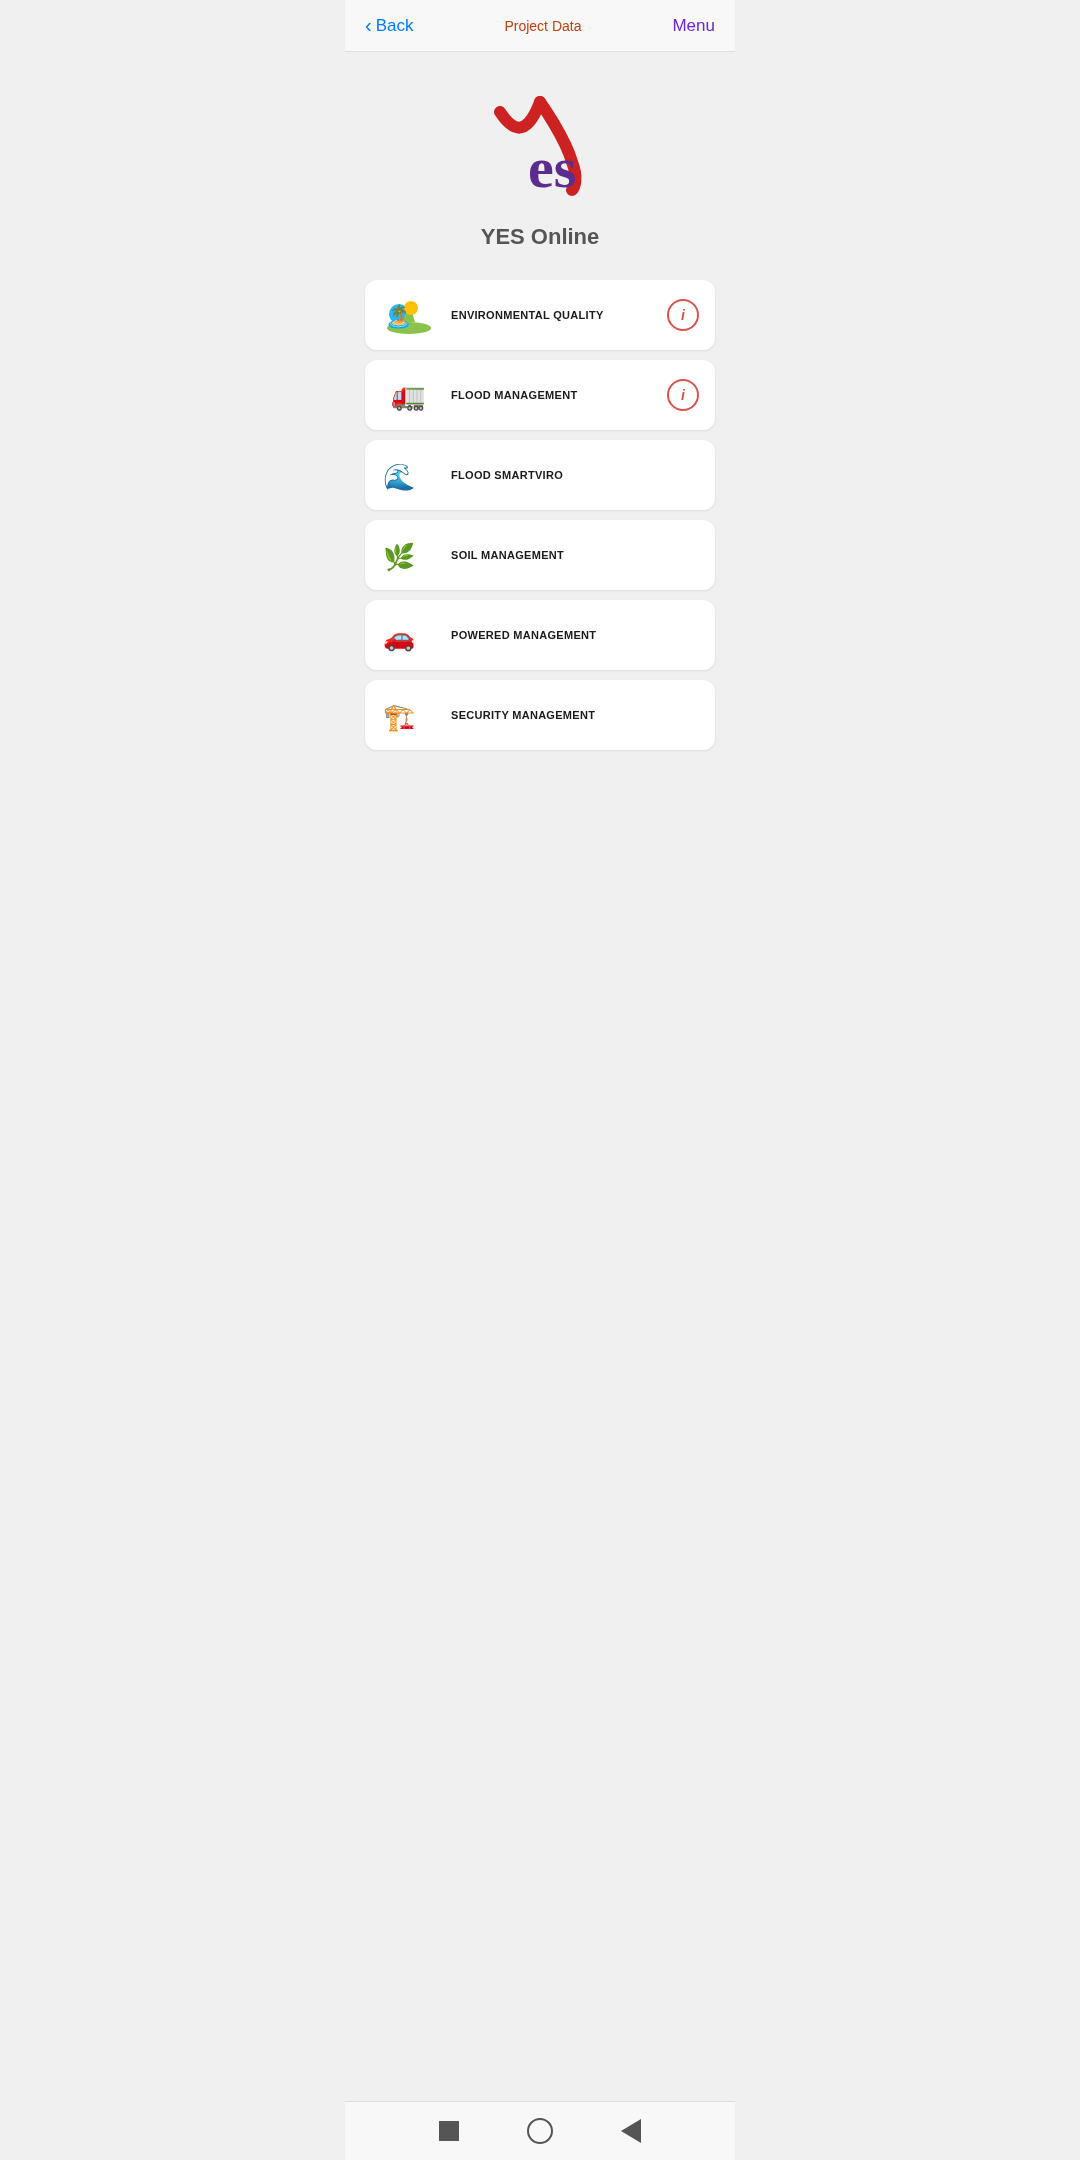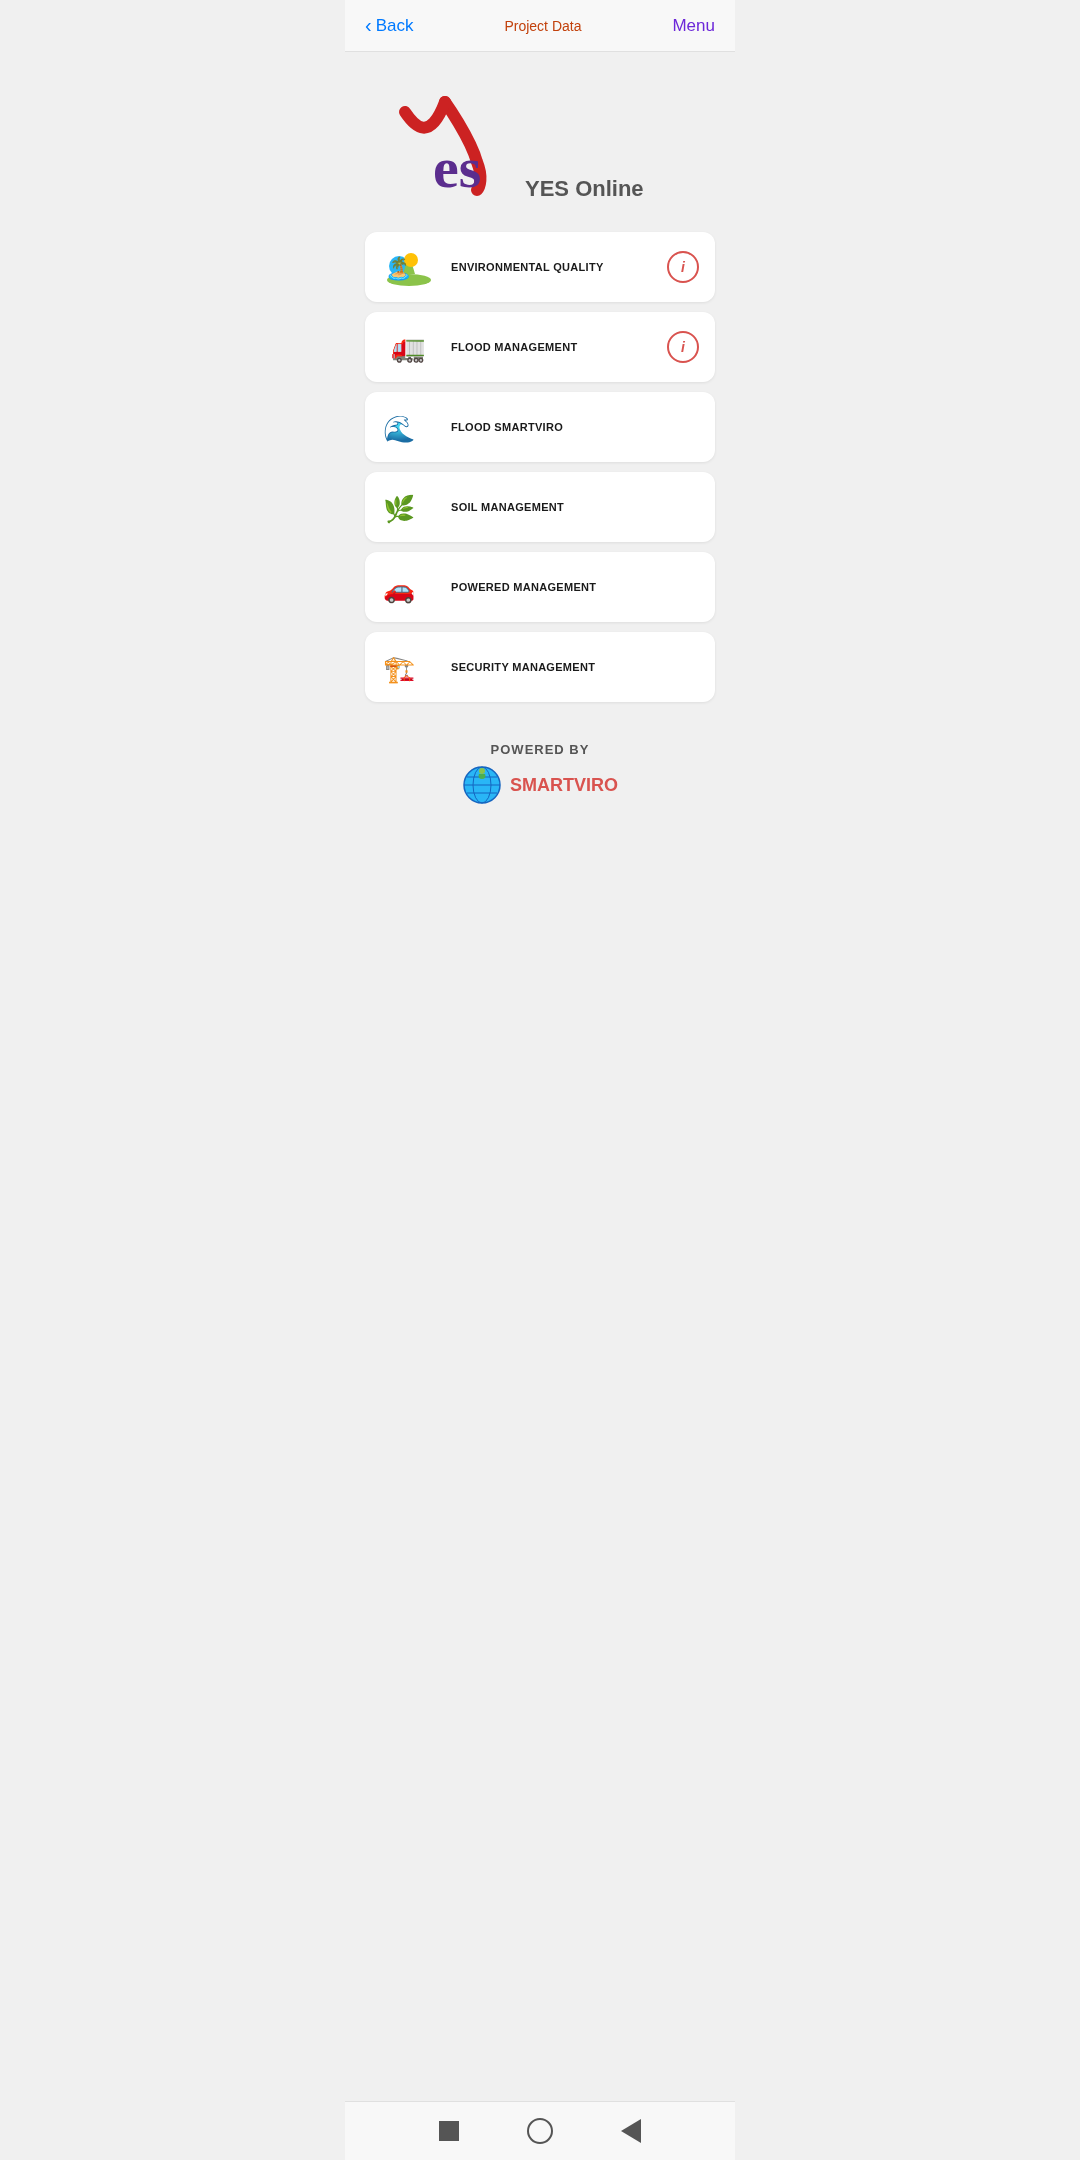--- a/index.html
+++ b/index.html
@@ -51,21 +51,22 @@
 
     .nav-menu {
       color: #6d28d9;
       font-size: 17px;
       cursor: pointer;
     }
 
     
     .logo-area {
       display: flex;
-      align-items: flex-end;
+      flex-direction: column;
+      align-items: center;
       padding: 30px 20px 20px;
     }
 
     .logo-svg-container {
       width: 160px;
       height: 120px;
       display: flex;
       align-items: center;
       justify-content: center;
     }
@@ -288,36 +289,20 @@
       <div class="menu-item-icon">
         <svg width="56" height="42" viewBox="0 0 56 42" xmlns="http://www.w3.org/2000/svg">
           <text x="2" y="32" font-size="26">🏗️</text>
         </svg>
       </div>
       <span class="menu-item-label">SECURITY MANAGEMENT</span>
     </div>
 
   </div>
 
-  <div class="footer">
-    <span class="powered-by-text">POWERED BY</span>
-    <div class="powered-by-logo">
-      <svg class="smartviro-globe" width="40" height="40" viewBox="0 0 40 40" xmlns="http://www.w3.org/2000/svg">
-        <circle cx="20" cy="20" r="18" fill="#29B6F6" stroke="#1565C0" stroke-width="1.5"></circle>
-        <ellipse cx="20" cy="20" rx="9" ry="18" fill="none" stroke="#1565C0" stroke-width="1"></ellipse>
-        <line x1="2" y1="20" x2="38" y2="20" stroke="#1565C0" stroke-width="1"></line>
-        <line x1="5" y1="12" x2="35" y2="12" stroke="#1565C0" stroke-width="1"></line>
-        <line x1="5" y1="28" x2="35" y2="28" stroke="#1565C0" stroke-width="1"></line>
-
-        <circle cx="20" cy="6" r="3" fill="#8BC34A"></circle>
-        <path d="M17 9 C17 9, 15 14, 20 14 C25 14, 23 9, 23 9" fill="#4CAF50"></path>
-      </svg>
-      <span class="smartviro-text">SMARTVIRO</span>
-    </div>
-  </div>
 
 </div>
 
 <div class="bottom-bar">
   <div class="bottom-bar-square"></div>
   <div class="bottom-bar-circle"></div>
   <div class="bottom-bar-triangle"></div>
 </div>
 
 </body></html>

